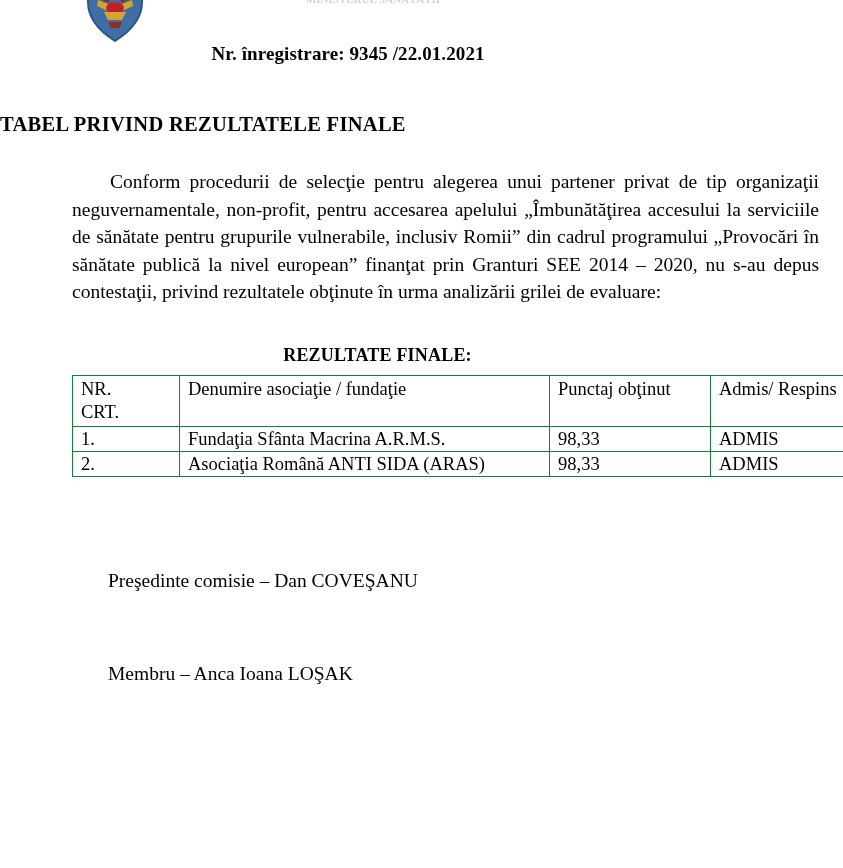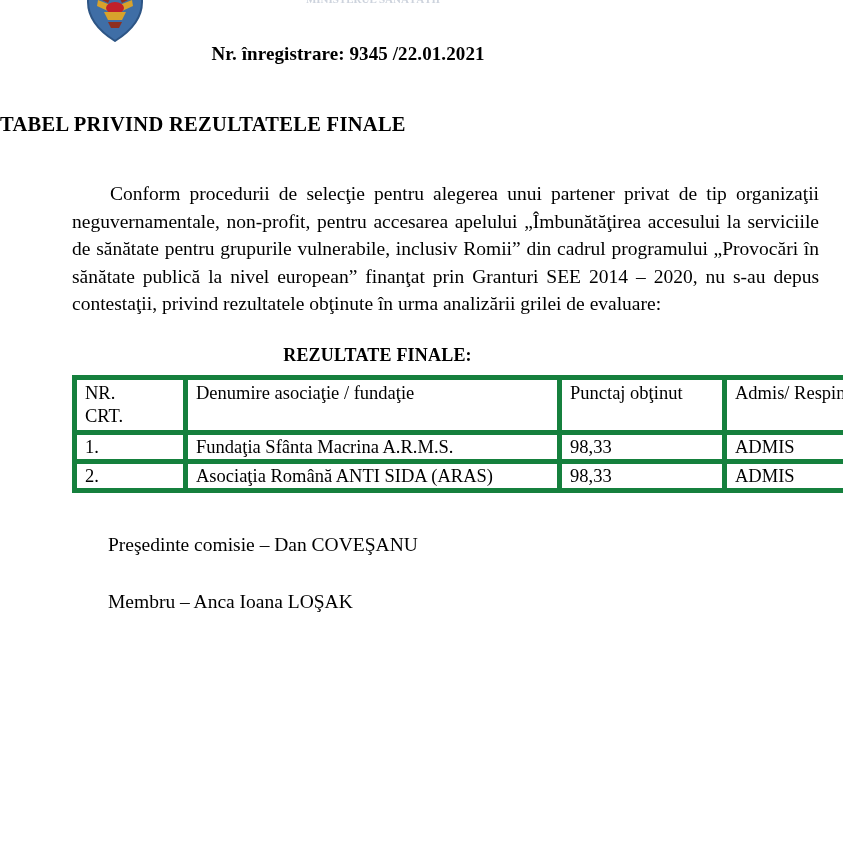--- a/index.html
+++ b/index.html
@@ -68,21 +68,21 @@
     text-align: left;
     font-size: 20.5px;
     font-weight: bold;
     letter-spacing: 0.3px;
   }
 
   
   .body-par {
     position: absolute;
     left: 72px;
-    top: 180px;
+    top: 168px;
     width: 747px;
     font-size: 19.5px;
     line-height: 27.5px;
     text-align: justify;
     text-indent: 38px;
     text-justify: inter-word;
   }
 
   
   .results-caption {
@@ -101,21 +101,21 @@
     position: absolute;
     left: 72px;
     top: 375px;
     width: 747px;
     border-collapse: collapse;
     table-layout: fixed;
     font-size: 18.5px;
   }
   .results-table td,
   .results-table th {
-    border: 5px solid #15803d;
+    border: 1px solid #15803d;
     padding: 2px 7px 2px 8px;
     vertical-align: top;
     font-weight: normal;
     text-align: left;
     line-height: 23px;
   }
   .results-table thead td {
     height: 46px;
   }
   .results-table tbody td {
@@ -135,20 +135,21 @@
     position: absolute;
     left: 108px;
     top: 533px;
     width: 600px;
     font-size: 19.5px;
   }
   .sign-line {
     height: 57px;
     line-height: 24px;
     white-space: nowrap;
+    margin-top: 36px;
   }
 </style>
 </head>
 <body>
 
 <div class="letterhead">
 
   <svg class="emblem" viewBox="0 0 58 76">
     <path d="M2 0 L56 0 L56 36 Q56 58 29 75 Q2 58 2 36 Z" fill="#3f6ea6" stroke="#2d5585" stroke-width="2"></path>
     <path d="M29 4 Q37 10 36 20 Q35 29 29 34 Q23 29 22 20 Q21 10 29 4 Z" fill="#c0202a"></path>

